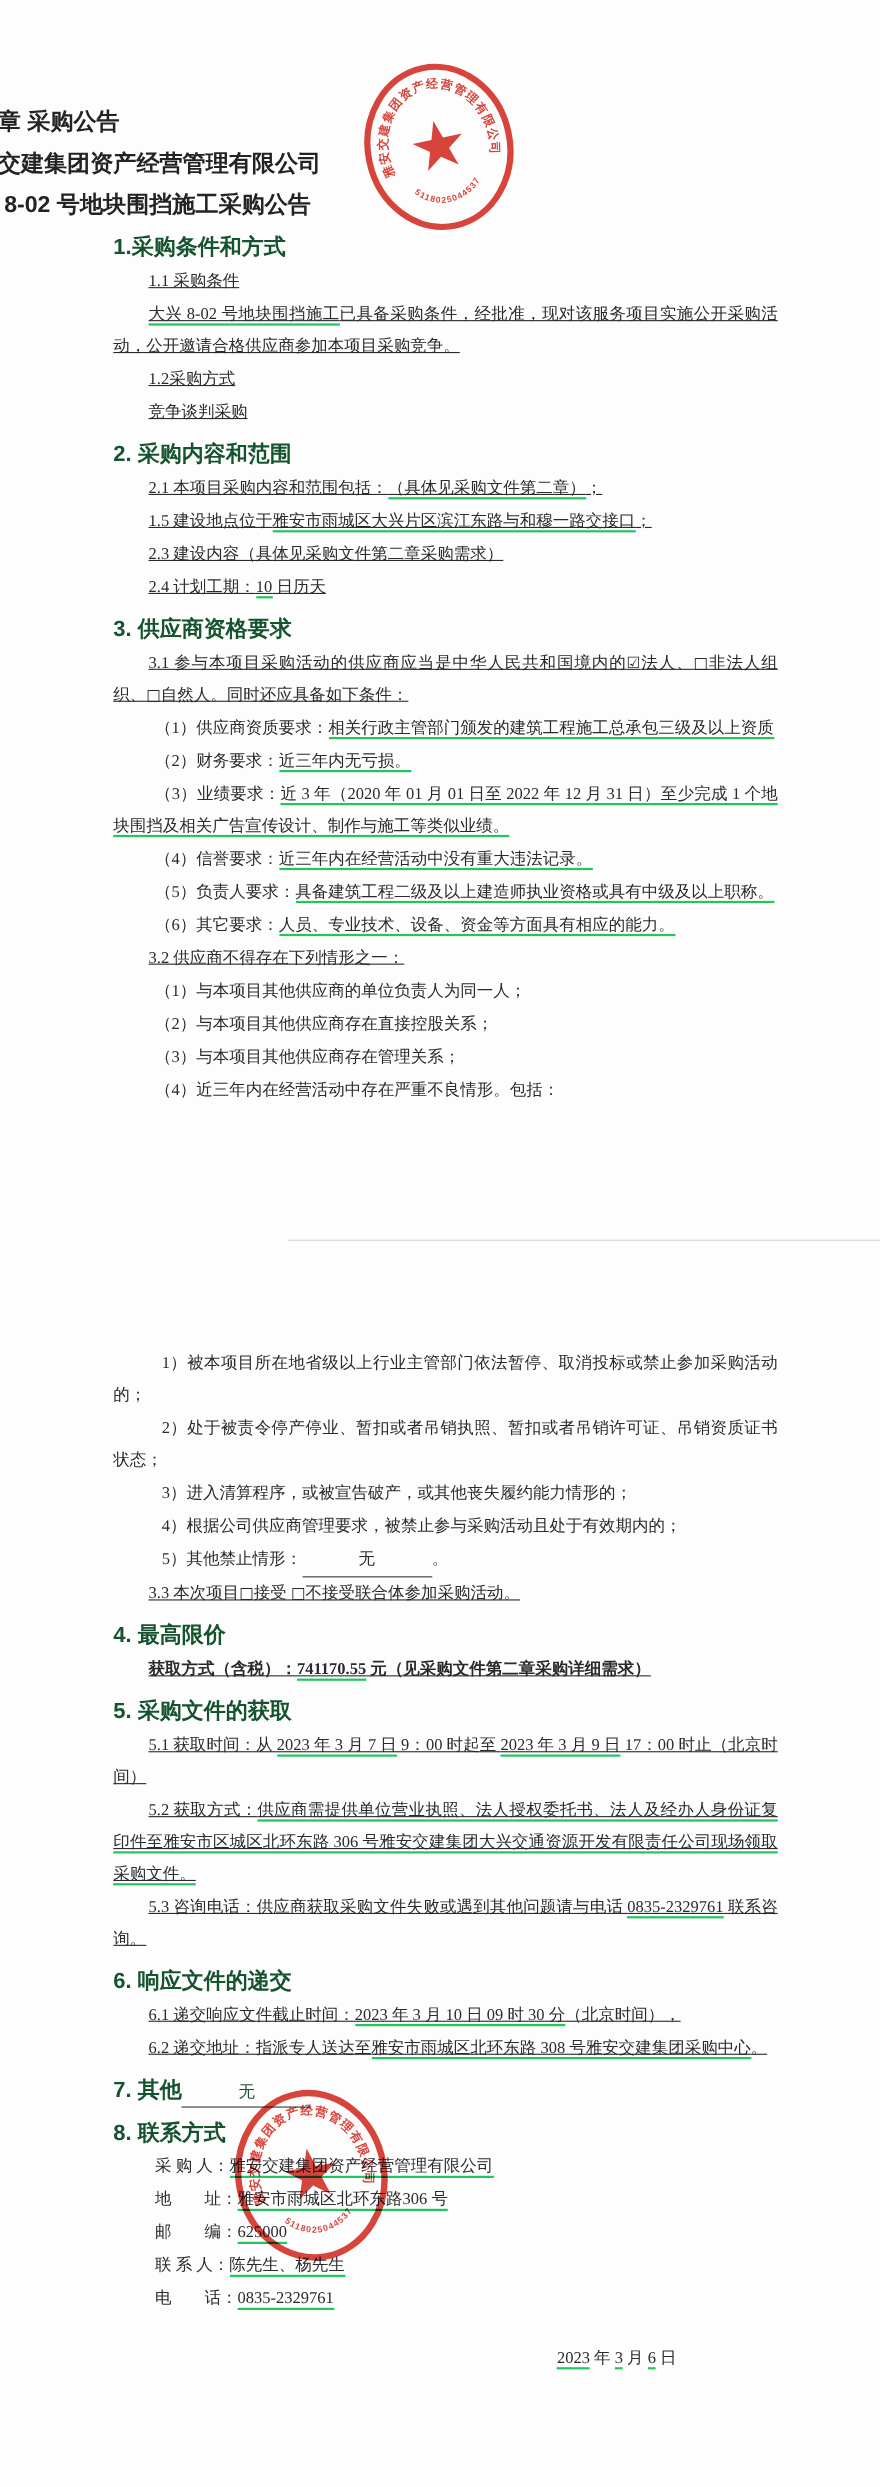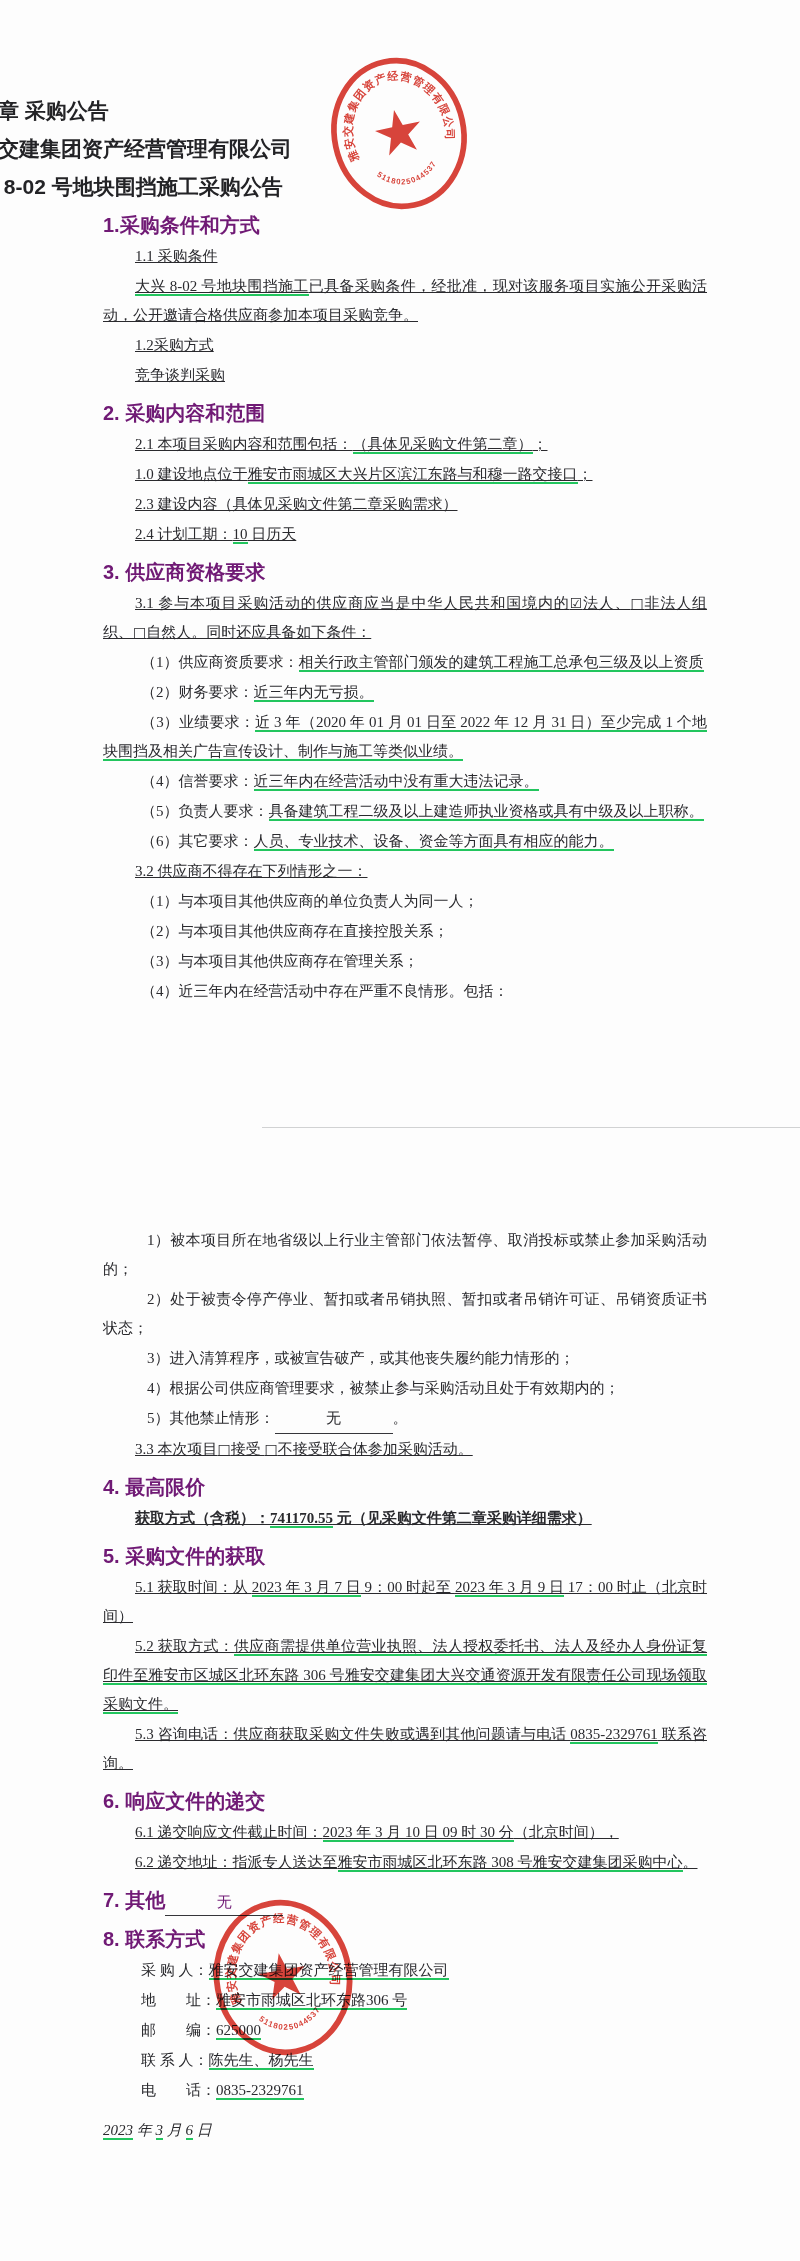--- a/index.html
+++ b/index.html
@@ -13,21 +13,21 @@
   .title-block { position:relative; width:800px; padding-top:98px; text-align:left; }
   .title-line {
     font-family:"Liberation Sans","DejaVu Sans",sans-serif;
     font-weight:bold; font-size:21px; line-height:26px; color:#232326;
     margin:0 0 12px 0; transform:translateX(-44px);
   }
   
   .content { margin-left:103px; width:604px; }
   .sec-h {
     font-family:"Liberation Sans","DejaVu Sans",sans-serif;
-    font-weight:bold; font-size:20px; line-height:26px; color:#701a75;
+    font-weight:bold; font-size:20px; line-height:26px; color:#14532d;
     margin:10px 0 4px 0;
   }
   p { margin:0 0 1px 0; line-height:29px; font-size:15px; text-align:justify; }
   .ti1 { text-indent:32px;text-decoration:underline; }  
   .ti2 { text-indent:38px; }  
   .ti3 { text-indent:44px; }  
   .u { border-bottom:2px solid #22c55e; }
   .blank {
     display:inline-block; min-width:118px; text-align:center;
     border-bottom:1px solid #35353a; text-indent:0;
@@ -35,21 +35,21 @@
   .s7blank { font-weight:normal; font-size:15px; font-family:"Liberation Serif","DejaVu Serif",serif; }
   .cb { font-family:"DejaVu Sans",sans-serif; font-size:14px; }
   .price-line { font-weight:bold; }
   .pagegap { height:219px; }
   .scanline { position:absolute; left:262px; top:1127px; width:538px; height:1px; background:#babbbd; opacity:.65; }
   
   .seal { position:absolute; mix-blend-mode:multiply; opacity:.92; pointer-events:none; }
   .seal-top { left:328px; top:54px; width:142px; height:159px; transform:rotate(-12deg); }
   .s8-wrap { position:relative; }
   .seal-bottom { left:107px; top:-30px; width:146px; height:163px; transform:rotate(-10deg); }
-  .footer-date { text-align:left; padding-right:92px; margin-top:11px; line-height:29px;font-style:italic; }
+  .footer-date { text-align:right; padding-right:92px; margin-top:25px; line-height:29px; }
 </style>
 </head>
 <body>
 
 <div class="page">
 
   <div class="scanline"></div>
 
   <header class="title-block">
     <div class="title-line">第一章 采购公告</div>
@@ -73,21 +73,21 @@
   <main class="content">
 
     <h2 class="sec-h">1.采购条件和方式</h2>
     <p class="ti1">1.1 采购条件</p>
     <p class="ti1"><span class="u">大兴 8-02 号地块围挡施工</span><span>已具备采购条件，经批准，现对该服务项目实施公开采购活动，公开邀请合格供应商参加本项目采购竞争。</span></p>
     <p class="ti1">1.2采购方式</p>
     <p class="ti1">竞争谈判采购</p>
 
     <h2 class="sec-h">2. 采购内容和范围</h2>
     <p class="ti1"><span>2.1 本项目采购内容和范围包括：</span><span class="u">（具体见采购文件第二章）</span><span>；</span></p>
-    <p class="ti1"><span>1.0 建设地点位于</span><span class="u">雅安市雨城区大兴片区滨江东路与和穆一路交接口</span><span>；</span></p>
+    <p class="ti1"><span>1.5 建设地点位于</span><span class="u">雅安市雨城区大兴片区滨江东路与和穆一路交接口</span><span>；</span></p>
     <p class="ti1">2.3 建设内容（具体见采购文件第二章采购需求）</p>
     <p class="ti1"><span>2.4 计划工期：</span><span class="u">10</span><span> 日历天</span></p>
 
     <h2 class="sec-h">3.  供应商资格要求</h2>
     <p class="ti1"><span>3.1 参与本项目采购活动的供应商应当是中华人民共和国境内的</span><span class="cb">☑</span><span>法人、</span><span class="cb">□</span><span>非法人组织、</span><span class="cb">□</span><span>自然人。同时还应具备如下条件：</span></p>
     <p class="ti2"><span>（1）供应商资质要求：</span><span class="u">相关行政主管部门颁发的建筑工程施工总承包三级及以上资质</span></p>
     <p class="ti2"><span>（2）财务要求：</span><span class="u">近三年内无亏损。</span></p>
     <p class="ti2"><span>（3）业绩要求：</span><span class="u">近 3 年（2020 年 01 月 01 日至 2022 年 12 月 31 日）至少完成 1 个地块围挡及相关广告宣传设计、制作与施工等类似业绩。</span></p>
     <p class="ti2"><span>（4）信誉要求：</span><span class="u">近三年内在经营活动中没有重大违法记录。</span></p>
     <p class="ti2"><span>（5）负责人要求：</span><span class="u">具备建筑工程二级及以上建造师执业资格或具有中级及以上职称。</span></p>

